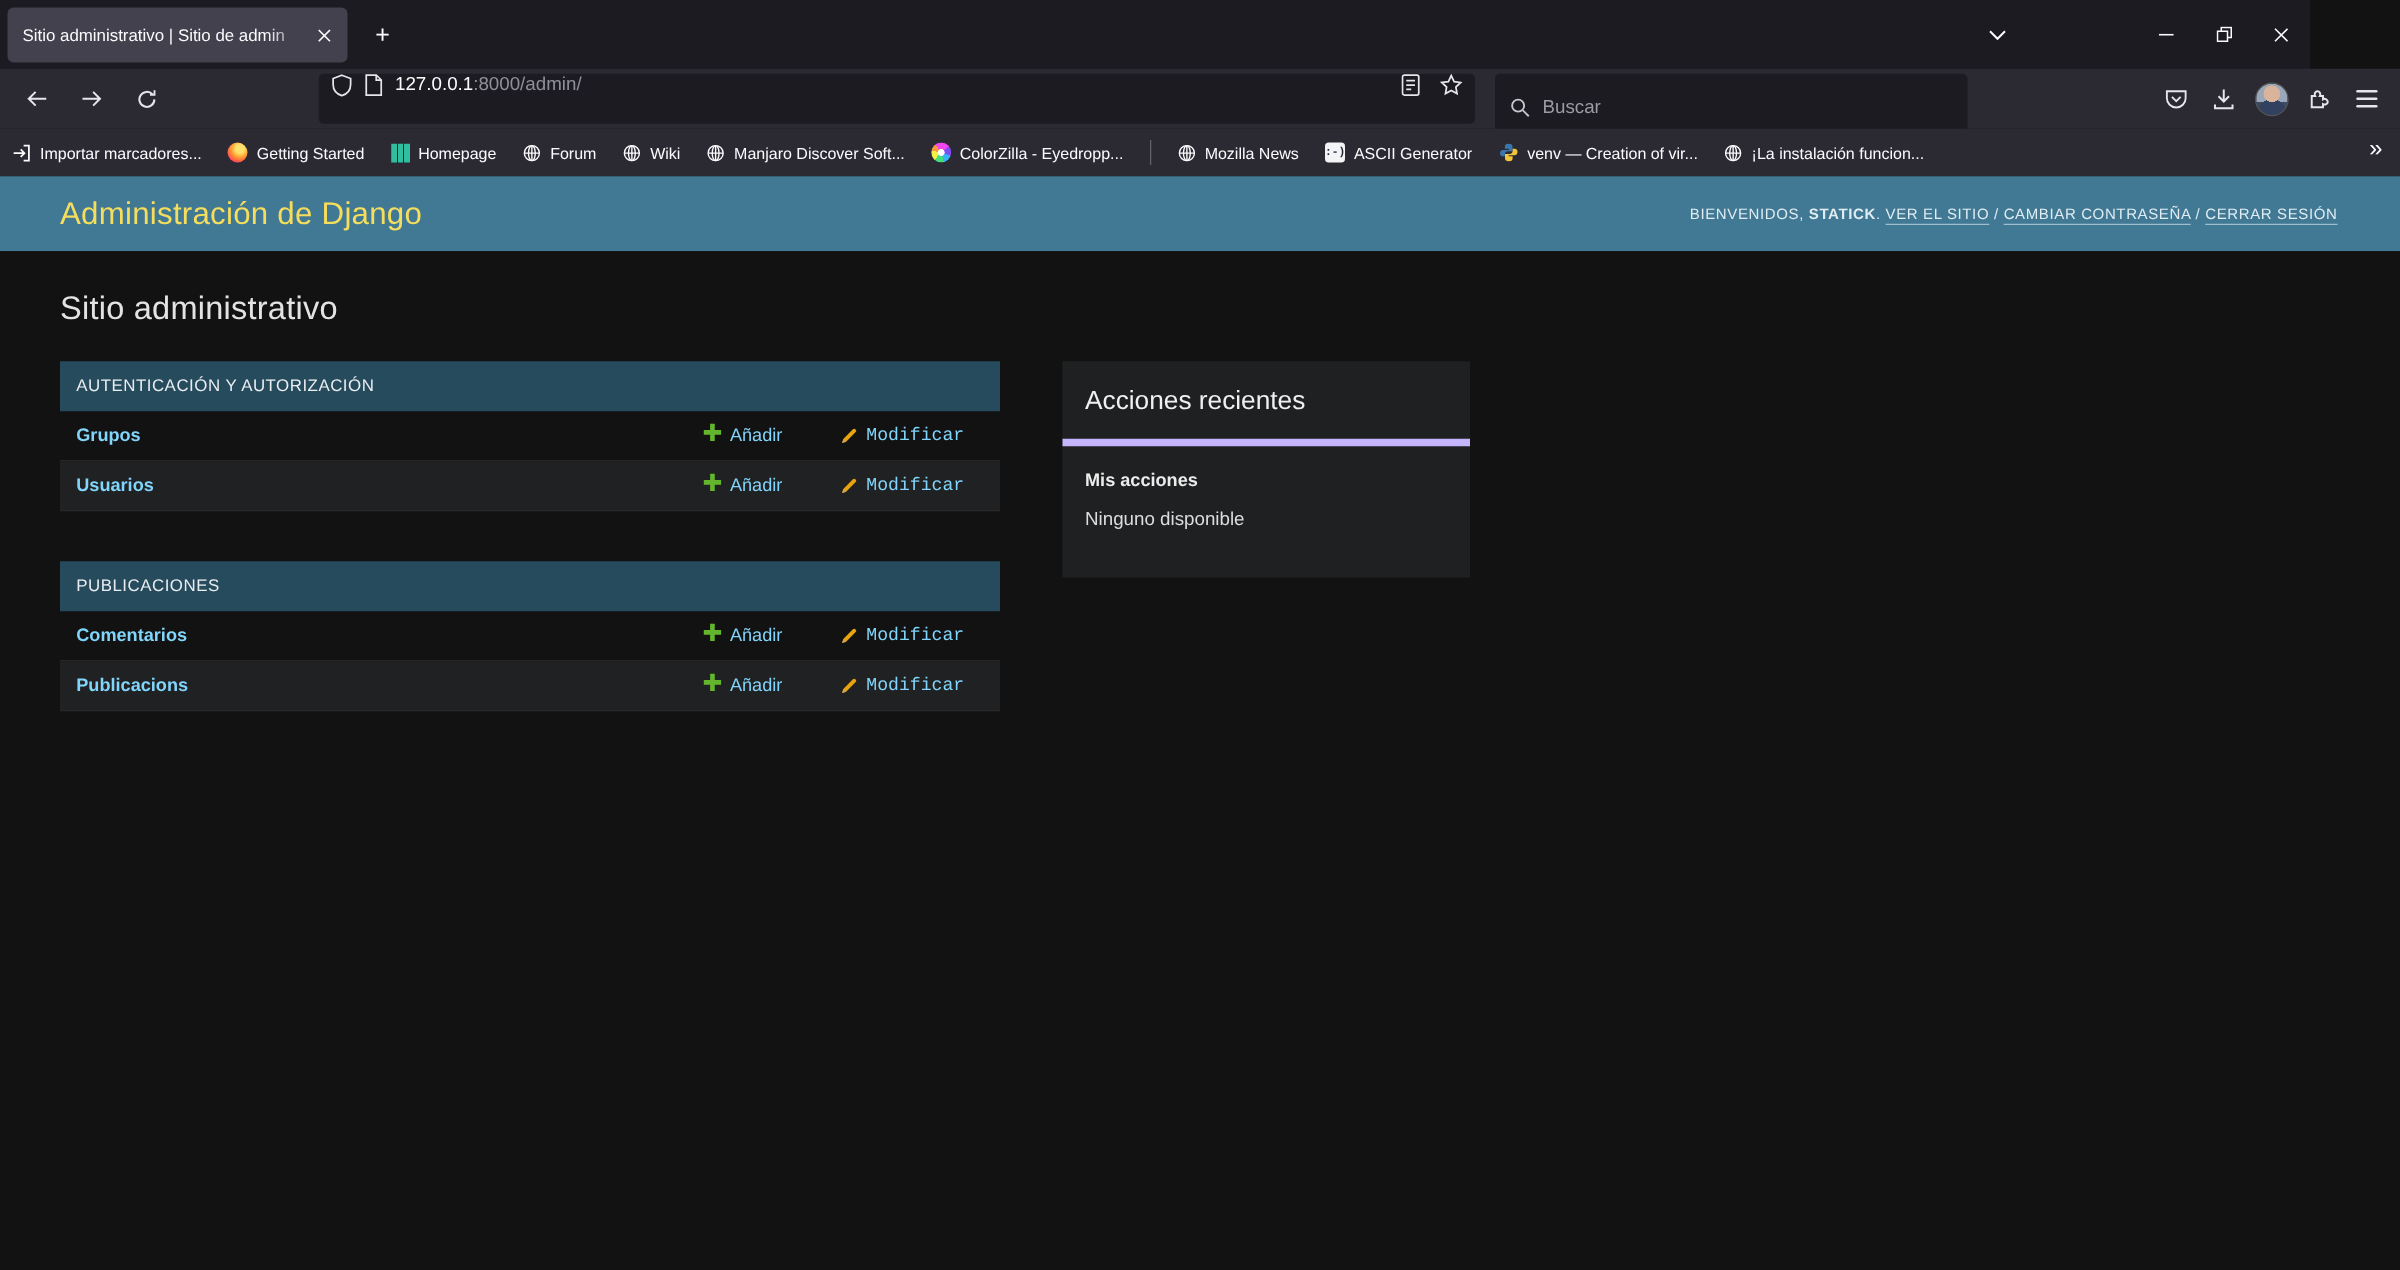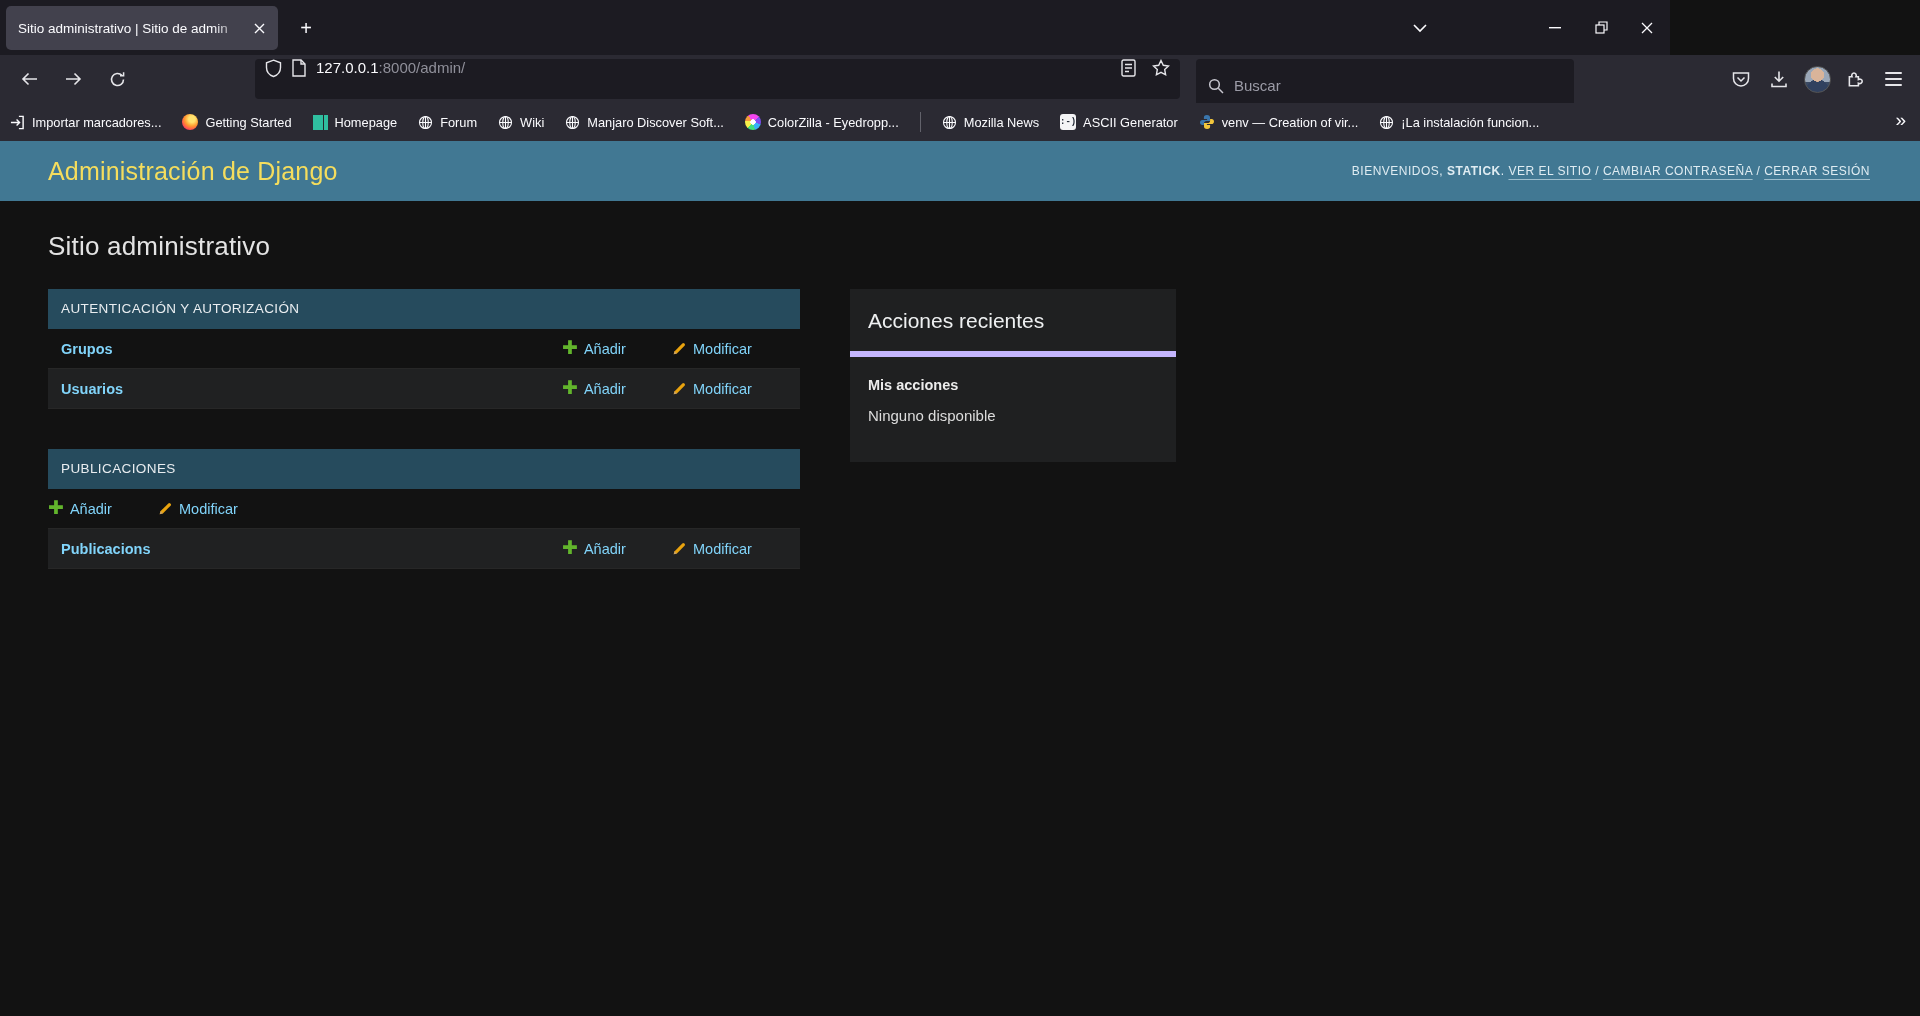--- a/index.html
+++ b/index.html
@@ -1,21 +1,21 @@
 <!DOCTYPE html>
 <html><head>
 <meta charset="utf-8">
 <style>
   * { box-sizing: border-box; margin: 0; padding: 0; }
   html,body { width:1920px; height:1016px; overflow:hidden; background:#000; }
   body { font-family:"Liberation Sans","DejaVu Sans",sans-serif; }
   .stage { position:relative; width:1920px; height:1016px; background:#121212; }
 
   
-  .titlebar { position:absolute; left:0; top:0; width:1670px; height:55px; background:#1c1b22; }
+  .titlebar { position:absolute; left:0; top:0; width:1848px; height:55px; background:#1c1b22; }
   .tab { position:absolute; left:6px; top:6px; width:272px; height:44px; background:#42414d;
          border-radius:5px; display:flex; align-items:center; padding:0 8px 0 12px; }
   .tab-title { color:#fbfbfe; font-size:13.5px; white-space:nowrap; overflow:hidden; flex:1;
                -webkit-mask-image:linear-gradient(90deg,#000 85%,transparent); }
   .tab-close { color:#fbfbfe; font-size:15px; width:22px; height:22px; display:flex; align-items:center;
                justify-content:center; border-radius:3px; flex:none; }
   .newtab-btn { position:absolute; left:292px; top:14px; width:28px; height:28px; color:#fbfbfe;
                 font-size:20px; font-weight:300; display:flex; align-items:center; justify-content:center; }
   .win-controls { position:absolute; right:0; top:0; height:55px; display:flex; align-items:center; }
   .win-btn { width:46px; height:55px; display:flex; align-items:center; justify-content:center; color:#fbfbfe; }
@@ -74,21 +74,21 @@
   .dj-cols { display:flex; align-items:flex-start; }
   .dj-main { width:752px; }
   .module { width:752px; margin-bottom:40px; }
   .mod-caption { background:#264b5d; color:#e9edf0; height:40px; line-height:40px; padding-left:13px;
                  font-size:13.5px; letter-spacing:0.4px; }
   .mod-row { display:flex; align-items:center; height:40px; border-bottom:1px solid #272727; }
   .mod-row.alt { background:#202122; }
   .mod-name { flex:1; padding-left:13px; }
   .mod-name a { color:#81d4fa; font-weight:bold; font-size:14.5px; text-decoration:none; cursor:pointer; }
   .cell-add { width:110px; display:flex; align-items:center; gap:6px; }
-  .cell-change { width:128px; display:flex; align-items:center; gap:6px; }
+  .cell-change { width:128px; display:flex; align-items:center; gap:6px;font-family:Liberation Mono, monospace; }
   .action-link { color:#81d4fa; font-size:14.5px; text-decoration:none; cursor:pointer; }
   .plus-ico { color:#62b52c; font-size:19px; font-weight:bold; line-height:1; margin-top:-2px; }
 
   .dj-sidebar { width:326px; margin-left:50px; background:#1f2021; padding-bottom:38px; }
   .sb-title { color:#eef0f1; font-size:21px; font-weight:400; padding:20px 18px 18px;
               border-bottom:6px solid #c4b5fd; }
   .sb-sub { color:#ececec; font-size:14.5px; font-weight:bold; margin:20px 18px 10px; }
   .sb-empty { color:#dddddd; font-size:15px; margin:14px 18px 0; }
 
   svg { display:block; }
@@ -361,20 +361,21 @@
                   </svg>
               </span>
               <a class="action-link">Modificar</a>
             </div>
           </div>
         </div>
 
         <div class="module">
           <div class="mod-caption">PUBLICACIONES</div>
           <div class="mod-row">
+            <div class="mod-name"><a>Comentarios</a></div>
             <div class="cell-add">
               <span class="plus-ico">✚</span>
               <a class="action-link">Añadir</a>
             </div>
             <div class="cell-change">
               <span>
                 <svg width="15" height="15" viewBox="0 0 16 16">
                     <path d="M1.8 14.2l1-3.4L11 2.6a1.5 1.5 0 0 1 2.1 0l.3.3a1.5 1.5 0 0 1 0 2.1L5.2 13.2z" fill="#e9a30e"></path>
                     <path d="M1.8 14.2l1-3.4 2.4 2.4z" fill="#caa268"></path>
                   </svg>

